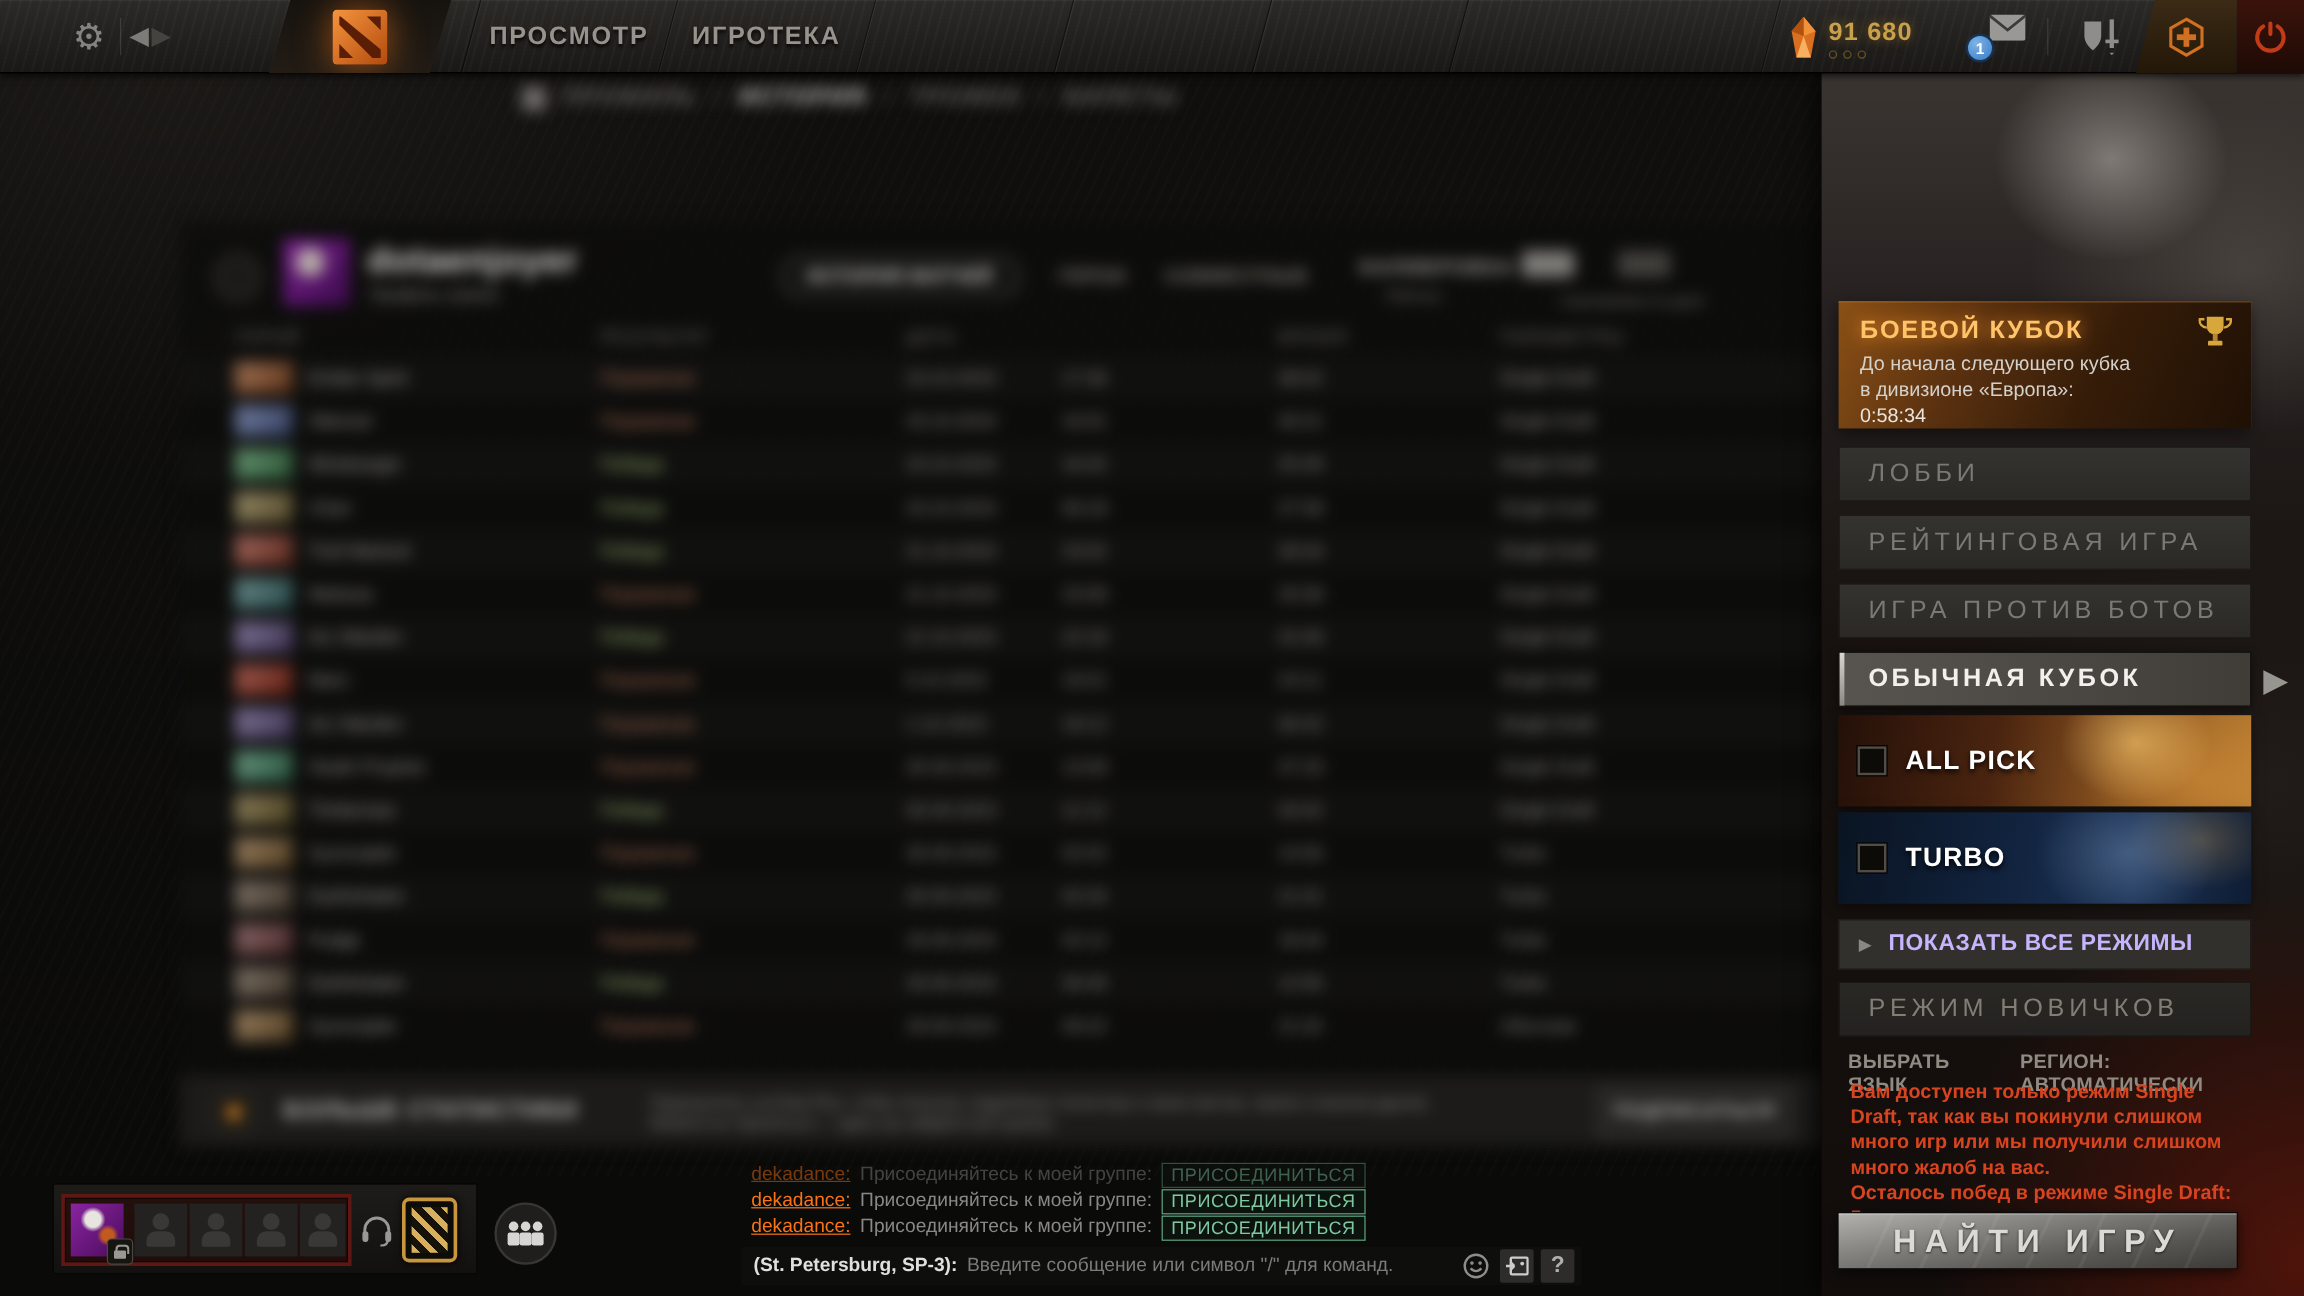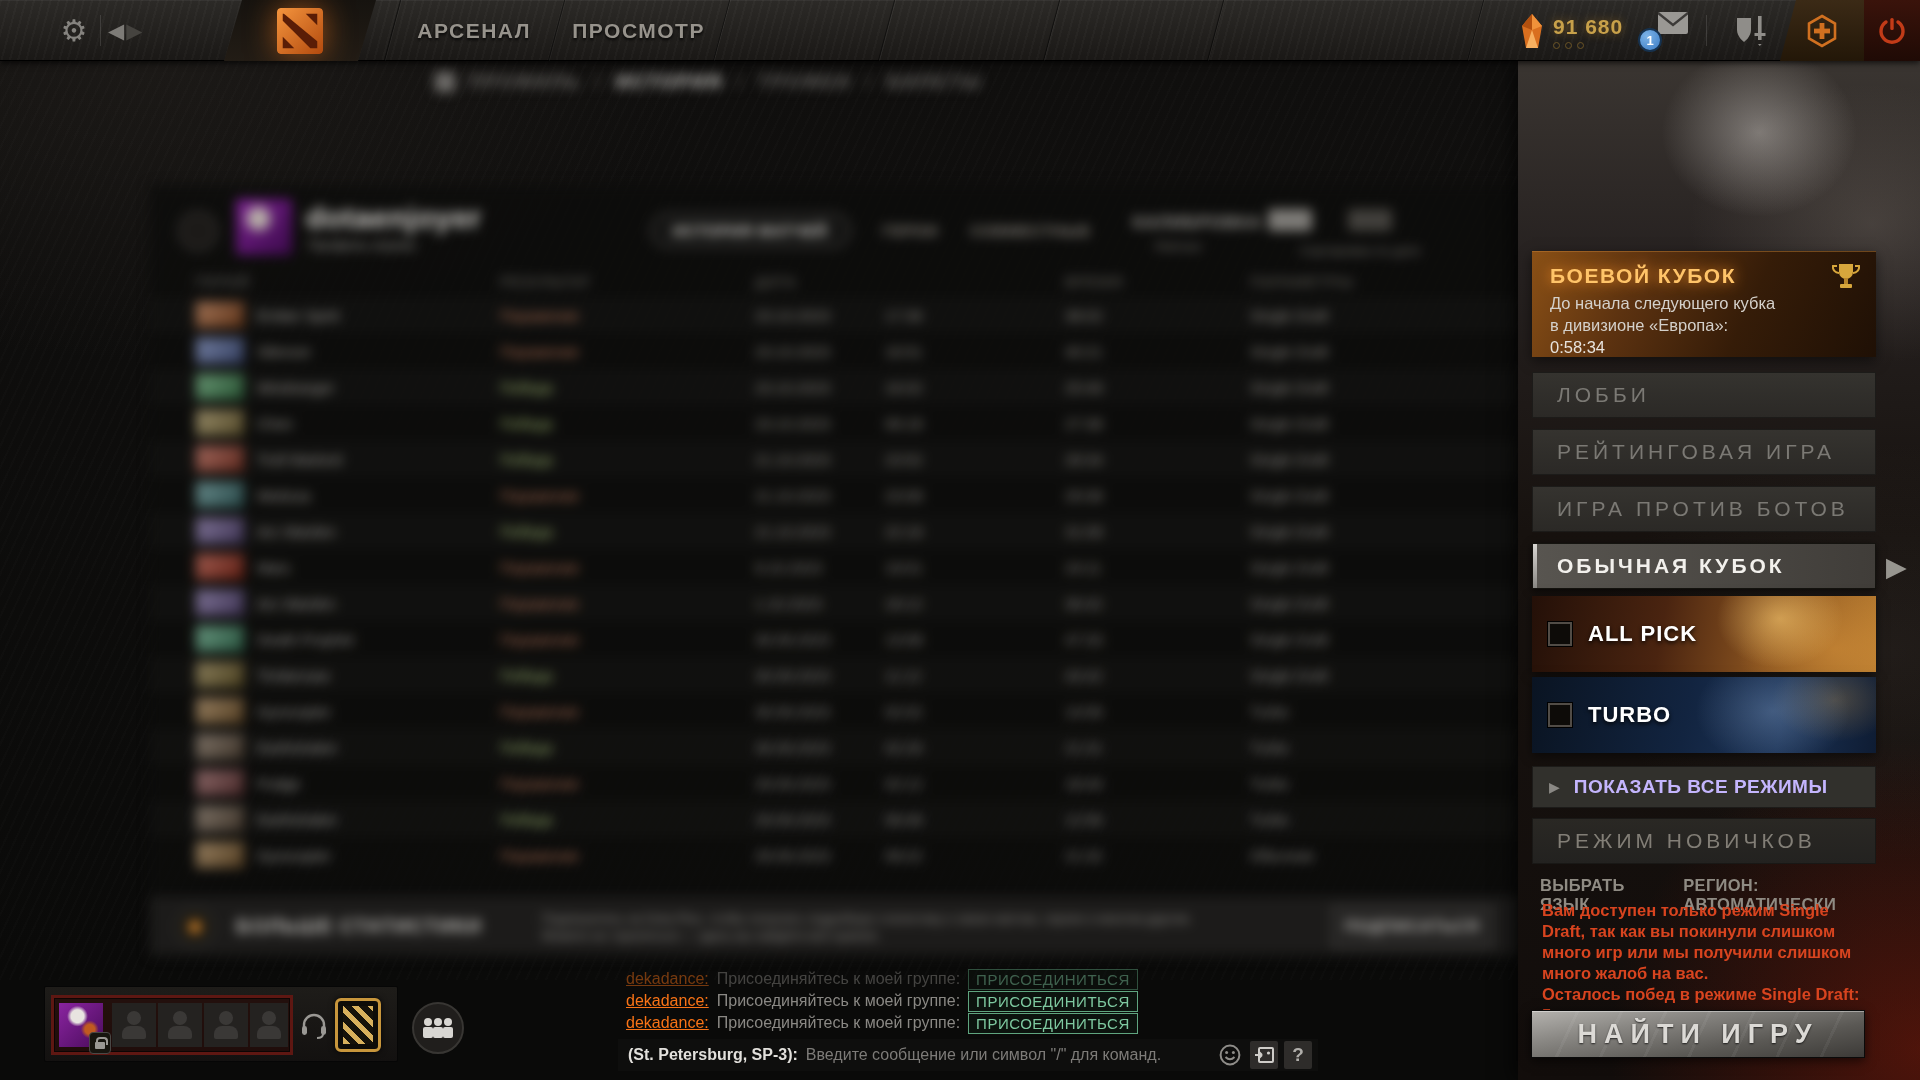--- a/index.html
+++ b/index.html
@@ -22,21 +22,21 @@
   .logo-tab { position:absolute; left:224px; top:0; width:152px; height:61px;
     background:linear-gradient(#16130f,#221c15);
     clip-path:polygon(18px 0, 100% 0, calc(100% - 18px) 100%, 0 100%);
     display:flex; align-items:center; justify-content:center; }
   .logo-box { width:46px; height:46px; border-radius:4px; box-shadow:0 0 30px rgba(240,120,30,.6); }
   .nav { position:absolute; left:392px; top:0; width:822px; height:61px; display:flex; }
   .nav-item { width:164.4px; height:61px; display:flex; align-items:center; justify-content:center;
     color:#97938c; font-size:21px; font-weight:bold; letter-spacing:1.5px; text-shadow:0 2px 3px rgba(0,0,0,.8); cursor:pointer; }
   .slant { position:absolute; top:0; width:1px; height:61px; background:rgba(0,0,0,.55);
     box-shadow:1px 0 0 rgba(255,255,255,.05); transform:skewX(-15deg); }
-  .tb-shop { position:absolute; left:1520px; top:6px; width:130px; height:52px; display:flex; align-items:center; cursor:pointer; }
+  .tb-shop { position:absolute; left:1464px; top:6px; width:130px; height:52px; display:flex; align-items:center; cursor:pointer;justify-content:flex-end; }
   .shard { margin-right:9px; }
   .cur-wrap { display:flex; flex-direction:column; }
   .cur-text { color:#c8a14a; font-size:21px; font-weight:bold; letter-spacing:1px; text-shadow:0 0 10px rgba(200,140,40,.5); }
   .cur-dots { display:flex; gap:5px; margin-top:3px; }
   .cur-dots i { width:7px; height:7px; border:1px solid #6b5426; border-radius:50%; }
   .tb-mail { position:absolute; left:1648px; top:12px; width:46px; height:38px; cursor:pointer; }
   .mail-badge { position:absolute; left:-10px; top:16px; width:24px; height:24px; border-radius:50%;
     background:radial-gradient(circle at 35% 30%, #7db4e8, #3a7bc4); border:2px solid #16324f;
     color:#fff; font-size:13px; font-weight:bold; display:flex; align-items:center; justify-content:center; }
   .tb-armory { position:absolute; left:1726px; top:0; width:52px; height:61px; display:flex; align-items:center; justify-content:center; cursor:pointer; }
@@ -232,22 +232,22 @@
               <stop offset="1" stop-color="#b24a0e"></stop>
         </linearGradient>
           </defs>
         <rect width="40" height="40" rx="3" fill="url(#lg)"></rect>
         <path d="M6 5 L35 29 L35 35 L29 35 L5 11 L5 5 Z" fill="#5a1d06"></path>
         <path d="M25 5 L35 5 L35 15 Z" fill="#5a1d06"></path>
         <path d="M5 25 L15 35 L5 35 Z" fill="#5a1d06"></path>
       </svg>
     </div>
     <div class="nav">
-      <div class="nav-item">АРСЕНАЛ</div>
       <div class="nav-item">ПРОСМОТР</div>
+      <div class="nav-item">ИГРОТЕКА</div>
     </div>
     <div class="slant" style="left:392px"></div>
     <div class="slant" style="left:556px"></div>
     <div class="slant" style="left:721px"></div>
     <div class="slant" style="left:886px"></div>
     <div class="slant" style="left:1051px"></div>
     <div class="slant" style="left:1215px"></div>
     <div class="slant" style="left:1475px"></div>
     <div class="tb-shop">
       <svg class="shard" width="24" height="36" viewBox="0 0 24 36">

